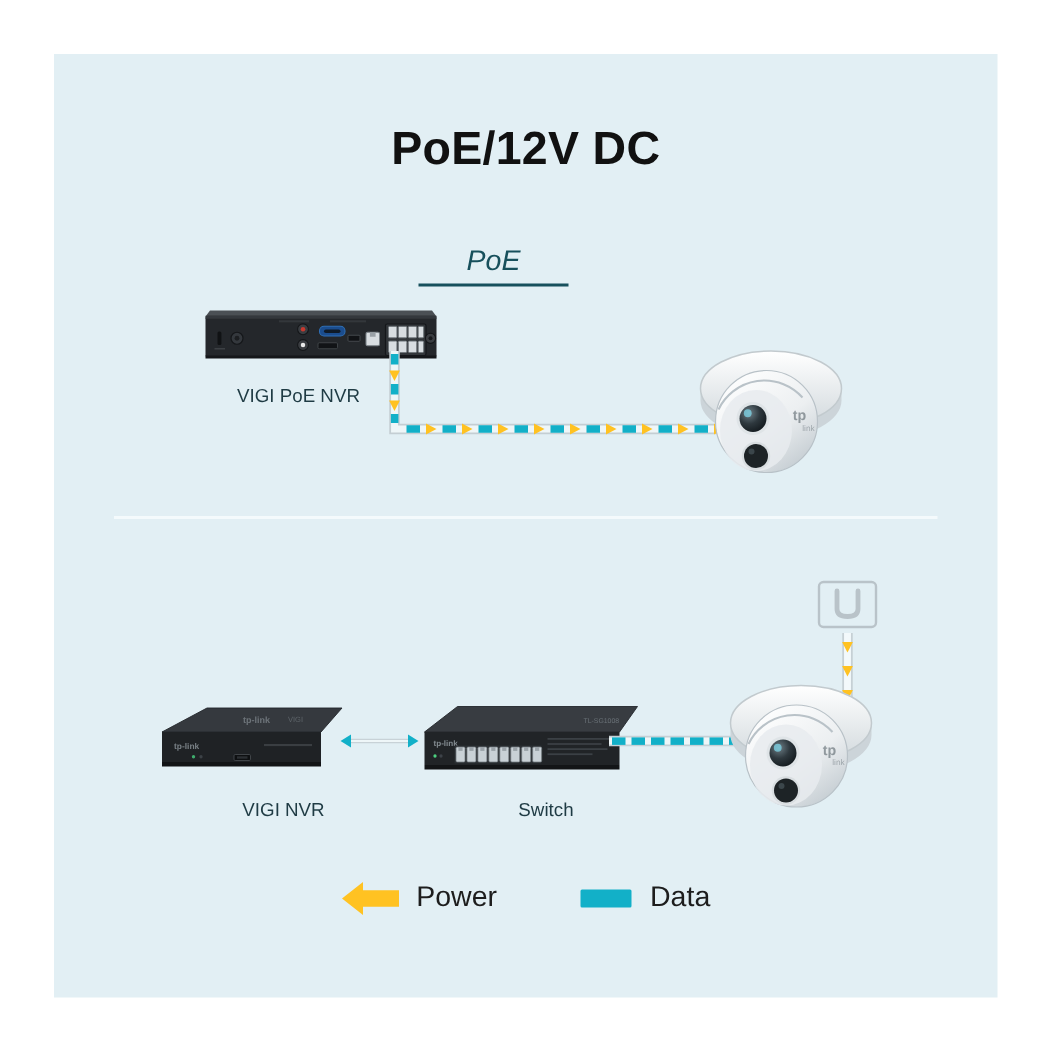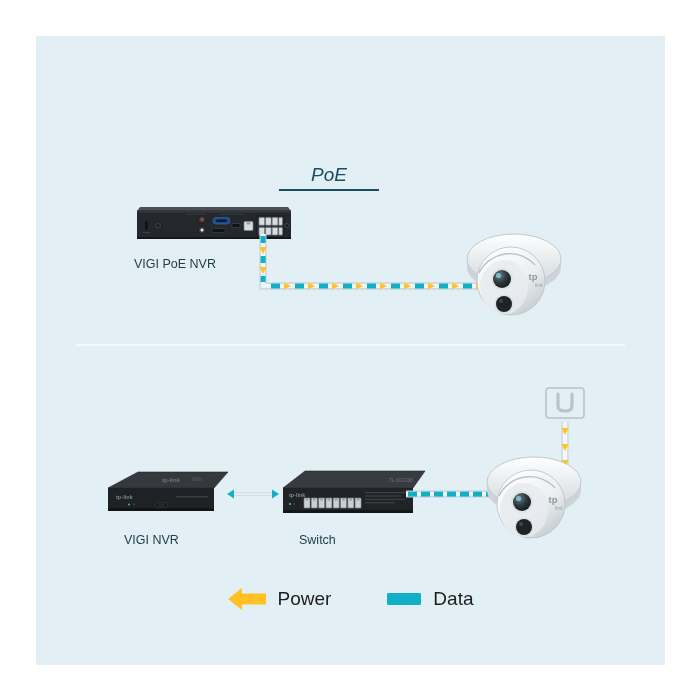--- a/index.html
+++ b/index.html
@@ -64,20 +64,21 @@
     width: 549px;
     height: 2px;
     background: #f4fafc;
   }
 
   
   .caption {
     position: absolute;
     font-size: 12.5px;
     color: #1f3b44;
+    text-align: center;
     white-space: nowrap;
   }
   #cap-poe-nvr { left: 98px; top: 221px; width: 130px; }
   #cap-nvr     { left: 88px;  top: 497px; width: 130px; }
   #cap-switch  { left: 263px; top: 497px; width: 130px; }
 
   
   .device { position: absolute; }
 
   
@@ -121,20 +122,21 @@
   }
   .lg-power-swatch { width: 38px; height: 22px; display: block; }
   .lg-data-swatch  { width: 34px; height: 12px; background: #12b0c8; display: block; border-radius: 1px; }
 </style>
 </head>
 <body>
 
 <div id="stage">
   <div id="panel">
 
+    <div class="title">PoE/12V DC</div>
 
     <div class="sec-label" id="poe-label">
       <span>PoE</span>
       <span class="ul"></span>
     </div>
 
     <div class="device" id="poe-nvr">
       <svg width="160" height="44" viewBox="0 0 160 44">
 
         <path d="M6 6 L154 6 L157 10 L3 10 Z" fill="#4b5055"></path>

